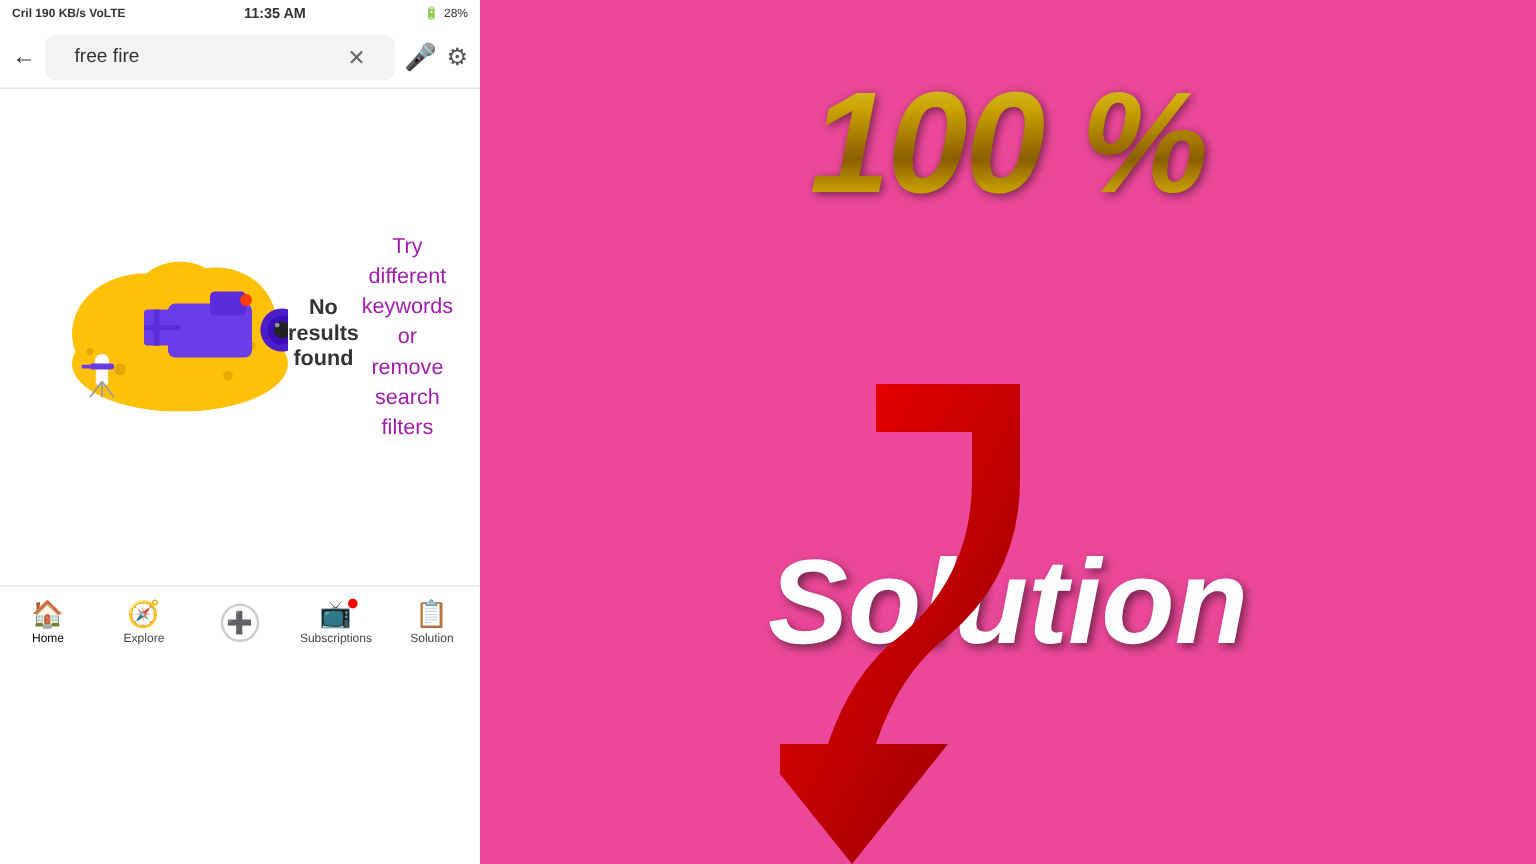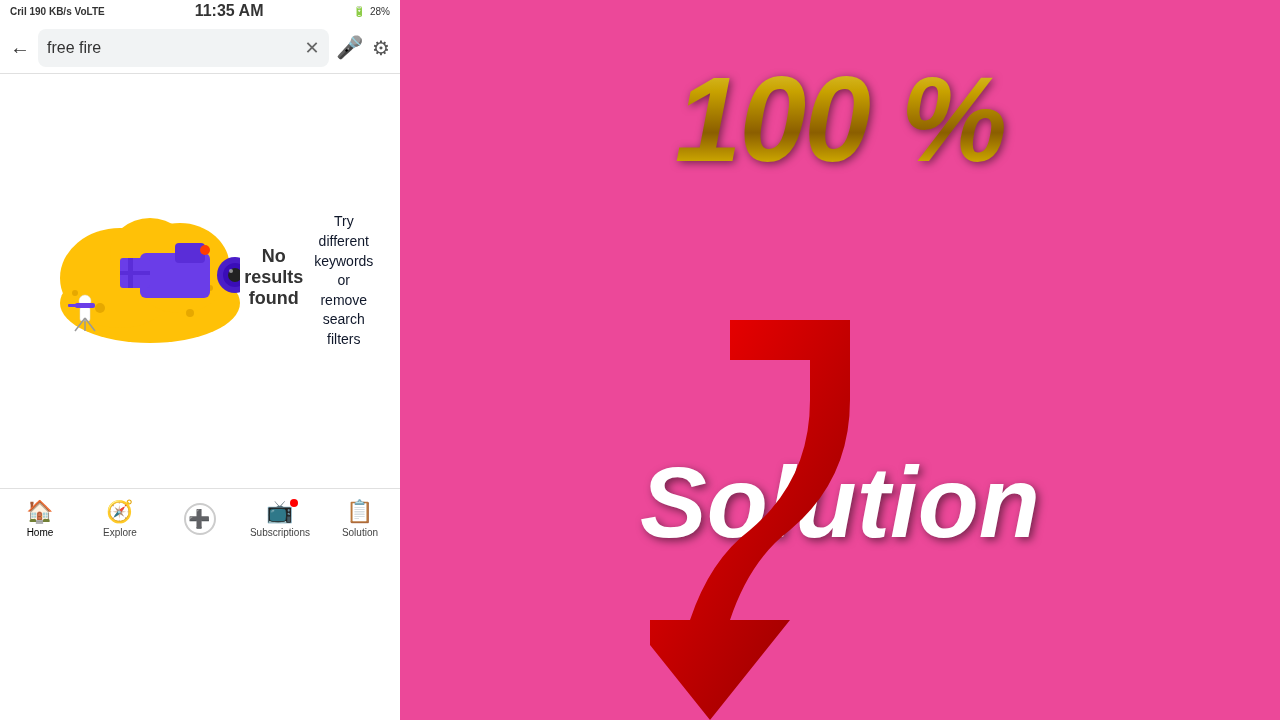--- a/index.html
+++ b/index.html
@@ -34,21 +34,21 @@
       height: 22px;
     }
     .status-left {
       display: flex;
       align-items: center;
       gap: 4px;
       font-size: 10px;
       font-weight: 600;
     }
     .status-center {
-      font-size: 16px;
+      font-size: 12px;
       font-weight: 600;
     }
     .status-right {
       display: flex;
       align-items: center;
       gap: 4px;
       font-size: 10px;
     }
 
     
@@ -65,21 +65,21 @@
       font-size: 20px;
       cursor: pointer;
       color: #333;
     }
     .search-input-box {
       flex: 1;
       display: flex;
       align-items: center;
       background: #f1f3f4;
       border-radius: 8px;
-      padding: 8px 9px;
+      padding: 8px 24px;
       font-size: 16px;
       color: #333;
     }
     .search-input-text {
       flex: 1;
       font-size: 16px;
       color: #333;
     }
     .clear-btn {
       font-size: 18px;
@@ -116,22 +116,22 @@
 
     
     .no-results-title {
       font-size: 18px;
       font-weight: 600;
       color: #333;
       margin-bottom: 8px;
       text-align: center;
     }
     .no-results-sub {
-      font-size: 14px;
-      color: #0f172a;
+      font-size: 18px;
+      color: #a21caf;
       text-align: center;
       line-height: 1.4;
     }
 
     
     .bottom-nav {
       height: 60px;
       border-top: 1px solid #e0e0e0;
       display: flex;
       align-items: center;

